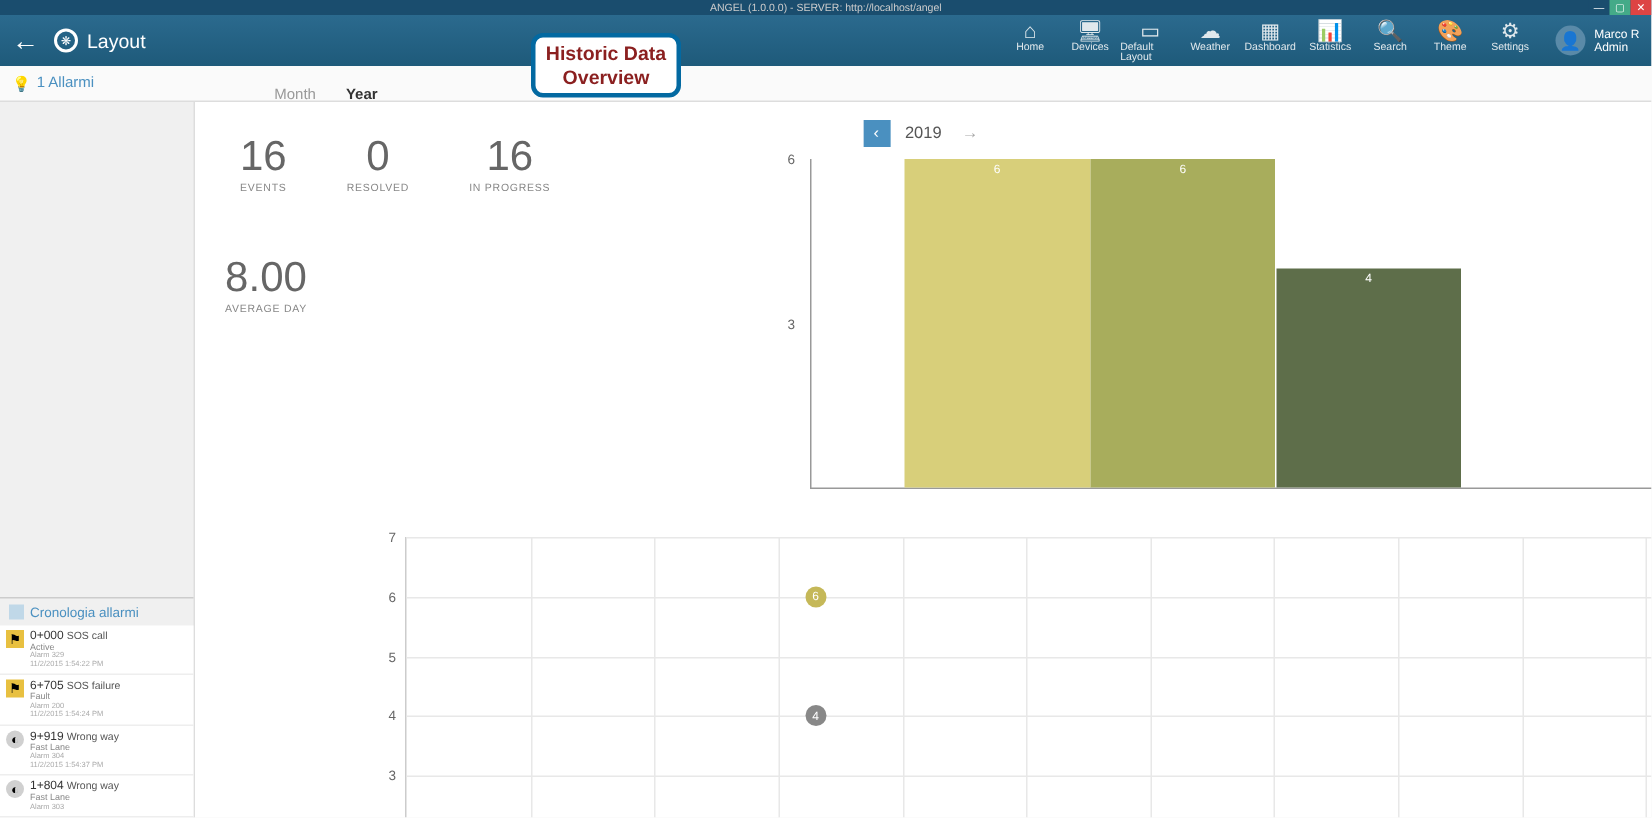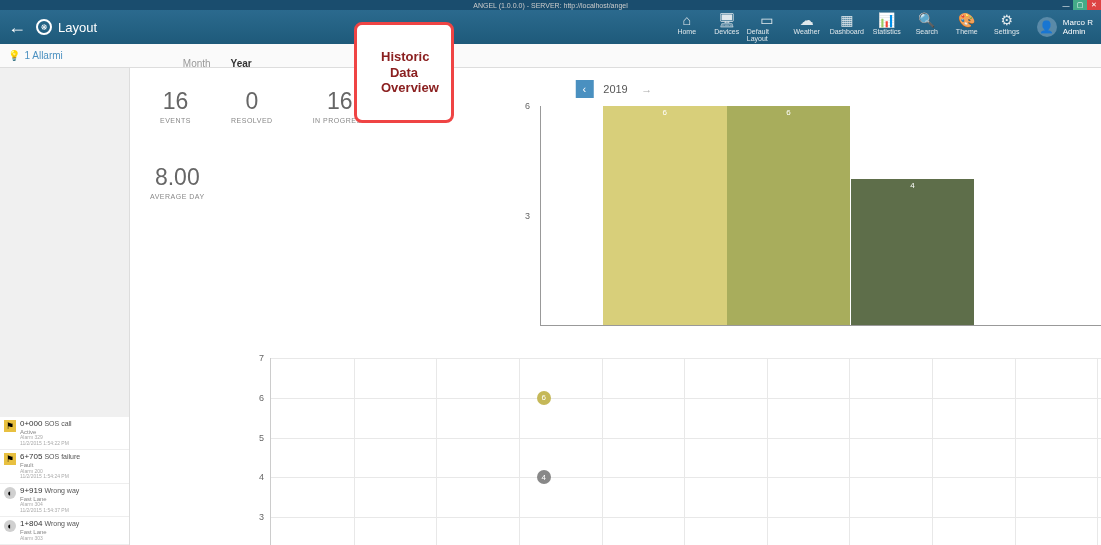--- a/index.html
+++ b/index.html
@@ -43,21 +43,21 @@
 .alarm-content { flex: 1; line-height: 1.1; }
 .alarm-code { font-size: 8px; color: #333; }
 .alarm-desc { color: #555; }
 .alarm-status { color: #888; font-size: 6px; }
 .alarm-meta { color: #aaa; font-size: 5px; }
 
 .content { flex: 1; background: #fff; overflow: hidden; position: relative; }
 
 .stats-row { display: flex; gap: 40px; padding: 20px 30px 10px 30px; }
 .stat-block { text-align: center; }
-.stat-value { font-size: 23px; font-weight: 200; color: #666; }
+.stat-value { font-size: 28px; font-weight: 200; color: #666; }
 .stat-label { font-size: 7px; color: #888; letter-spacing: 0.5px; margin-top: 2px; }
 .stats-row2 { display: flex; gap: 30px; padding: 30px 30px 10px 20px; }
 
 .year-nav { position: absolute; top: 12px; left: 50%; transform: translateX(-50%); display: flex; align-items: center; gap: 10px; font-size: 11px; color: #555; }
 .year-btn { width: 18px; height: 18px; display: flex; align-items: center; justify-content: center; cursor: pointer; }
 .year-btn.active { background: #4a90c0; color: #fff; }
 .year-btn:not(.active) { color: #aaa; }
 
 .chart-container { position: absolute; top: 38px; left: 410px; width: 620px; height: 220px; }
 .bar-chart { position: relative; width: 100%; height: 100%; border-left: 1px solid #999; border-bottom: 1px solid #999; }
@@ -67,21 +67,21 @@
 
 .line-chart-container { position: absolute; top: 290px; left: 140px; width: 910px; height: 200px; }
 .line-chart { position: relative; width: 100%; height: 100%; border-left: 1px solid #ccc; border-bottom: 1px solid #ccc; }
 .grid-v { position: absolute; top: 0; bottom: 0; width: 1px; background: #e8e8e8; }
 .grid-h { position: absolute; left: 0; right: 0; height: 1px; background: #e8e8e8; }
 .ly-tick { position: absolute; left: -12px; font-size: 9px; color: #666; transform: translateY(-50%); }
 .point { position: absolute; width: 14px; height: 14px; border-radius: 50%; display: flex; align-items: center; justify-content: center; font-size: 8px; color: #fff; transform: translate(-50%, -50%); }
 .point-yellow { background: #c5b858; }
 .point-gray { background: #888; }
 
-.annotation-box { position: absolute; top: 22px; left: 354px; width: 100px; background: #fff; border: 3px solid #ef4444; border-radius: 8px; padding: 24px; text-align: center; font-size: 13px; font-weight: 700; color: #8b2020; line-height: 1.2; z-index: 100; }
+.annotation-box { position: absolute; top: 22px; left: 354px; width: 100px; background: #fff; border: 3px solid #0369a1; border-radius: 8px; padding: 3px; text-align: center; font-size: 13px; font-weight: 700; color: #8b2020; line-height: 1.2; z-index: 100; }
 </style>
 </head>
 <body>
 
 <div class="titlebar">
   <span class="titlebar-text">ANGEL (1.0.0.0) - SERVER: http://localhost/angel</span>
   <div class="win-controls">
     <div class="win-btn win-min">—</div>
     <div class="win-btn win-max">▢</div>
     <div class="win-btn win-close">✕</div>
@@ -149,20 +149,24 @@
   </div>
   <div class="period-tabs">
     <span class="period-tab">Month</span>
     <span class="period-tab active">Year</span>
   </div>
 </div>
 
 <div class="main-area">
   <div class="sidebar">
     <div class="sidebar-top"></div>
+    <div class="cronologia-header">
+      <span class="cronologia-icon"></span>
+      <span>Cronologia allarmi</span>
+    </div>
     <div class="alarm-list" id="alarm-list">
         <div class="alarm-item">
           <span class="alarm-icon-box alarm-icon-yellow">⚑</span>
     <div class="alarm-content">
       <div><span class="alarm-code">0+000</span> <span class="alarm-desc">SOS call</span></div>
       <div class="alarm-status">Active</div>
       <div class="alarm-meta">Alarm 329</div>
       <div class="alarm-meta">11/2/2015 1:54:22 PM</div>
     </div>
         </div>

